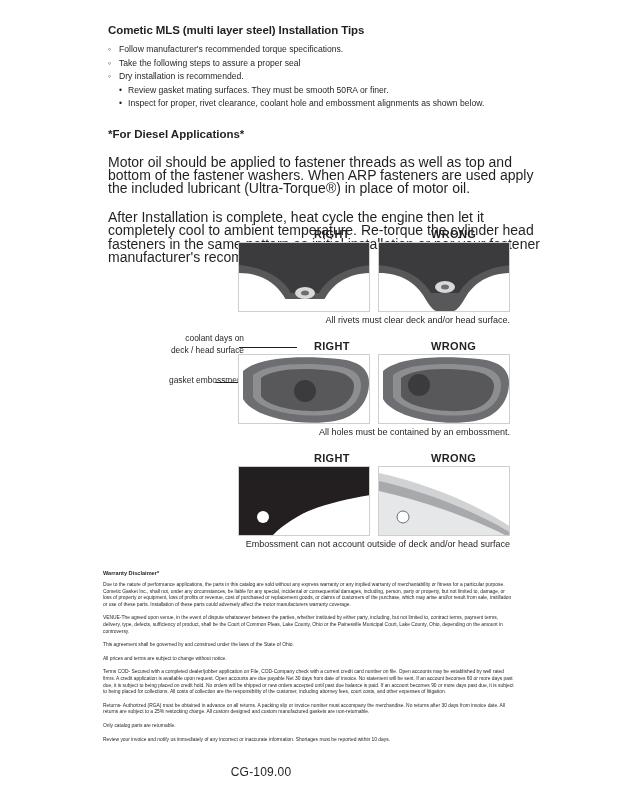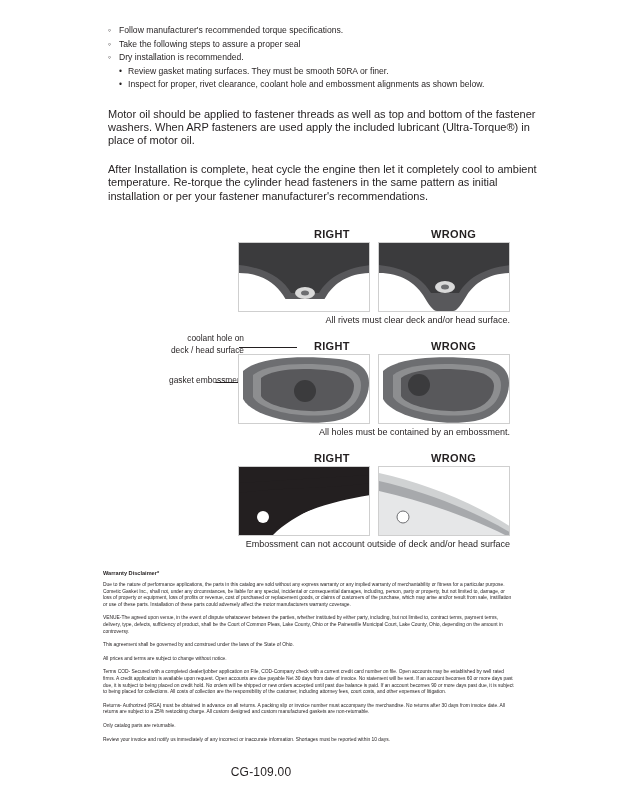--- a/index.html
+++ b/index.html
@@ -68,21 +68,21 @@
     left: 0;
     top: 0;
     font-size: 8.6px;
   }
   h2.subtitle {
     font-size: 11.5px;
     font-weight: bold;
     margin: 17px 0 7px 0;
   }
   p.para {
-    font-size: 11px;
+    font-size: 14px;
     line-height: 13.2px;
     margin: 16px 0 11px 0;
   }
   p.para.tight { margin-bottom: 0; }
 
   
   .figures {
     position: absolute;
     left: 238px;
     top: 228px;
@@ -171,37 +171,39 @@
     letter-spacing: 0.2px;
   }
   .docnum span { padding-left: 24px; }
 </style>
 </head>
 <body>
 
 <div class="page">
 
   <div class="content">
+    <h1 class="title">Cometic MLS (multi layer steel) Installation Tips</h1>
 
     <ul class="bullets">
       <li>Follow manufacturer's recommended torque specifications.</li>
       <li>Take the following steps to assure a proper seal</li>
       <li>Dry installation is recommended.</li>
     </ul>
     <ul class="subbullets">
       <li>Review gasket mating surfaces.  They must be smooth 50RA or finer.</li>
       <li>Inspect for proper, rivet clearance, coolant hole and embossment alignments as shown below.</li>
     </ul>
 
+    <h2 class="subtitle">*For Diesel Applications*</h2>
     <p class="para">Motor oil should be applied to fastener threads as well as top and bottom of the fastener washers. When ARP fasteners are used apply the included lubricant (Ultra-Torque®) in place of motor oil.</p>
     <p class="para">After Installation is complete, heat cycle the engine then let it completely cool to ambient temperature. Re-torque the cylinder head fasteners in the same pattern as initial installation or per your fastener manufacturer's recommendations.</p>
   </div>
 
   <div class="callouts">
-    <div class="callout-line">coolant hole on</div>
+    <div class="callout-line">coolant days on</div>
     <div class="callout-line">deck / head surface</div>
     <div class="callout-line callout-2">gasket embossment</div>
   </div>
   <div class="leader" style="left:239px;top:347px;width:58px;"></div>
   <div class="leader" style="left:216px;top:382px;width:78px;"></div>
 
   <div class="figures">
 
     <div class="fig-row">
       <div class="fig-head">

